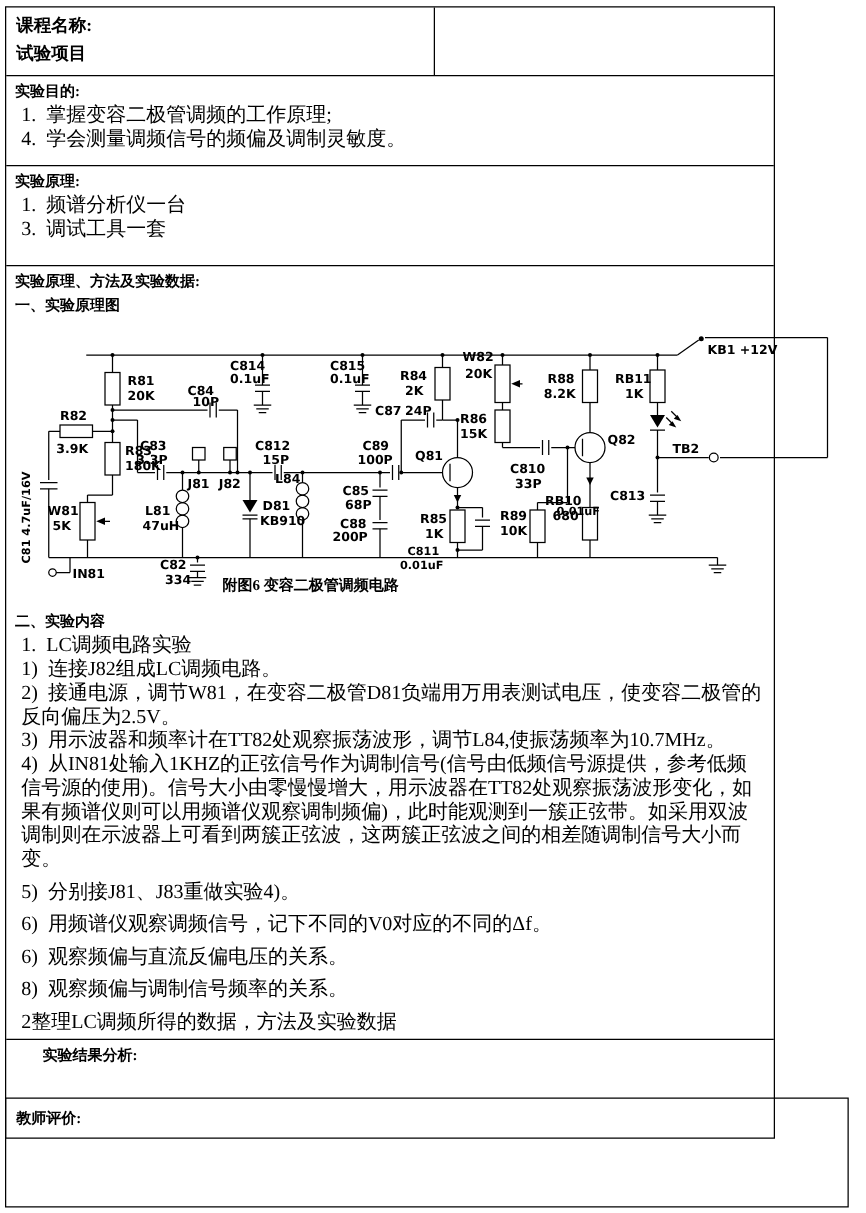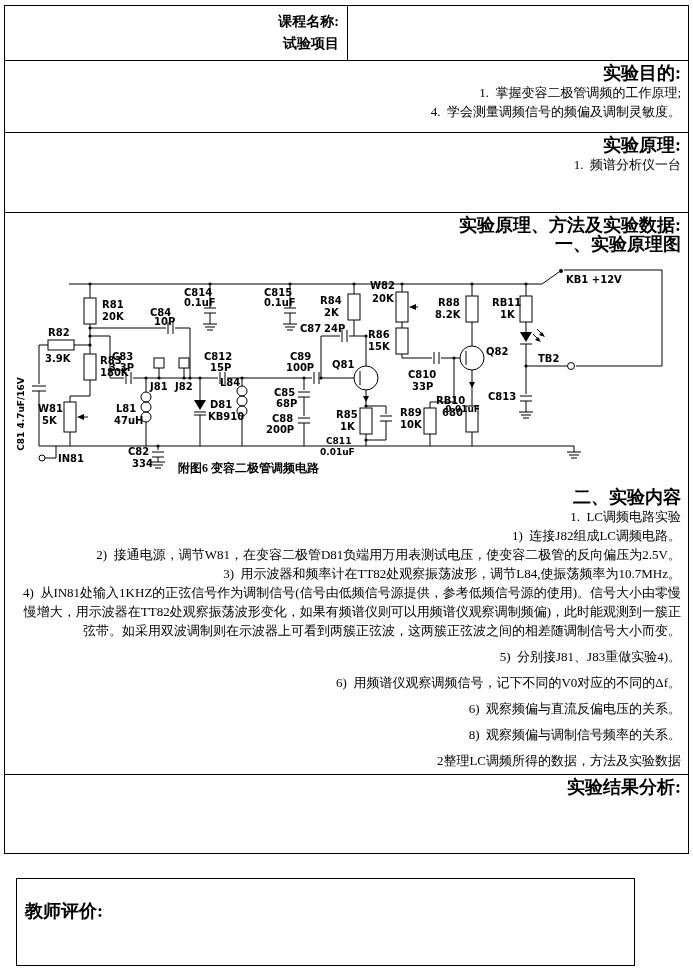--- a/index.html
+++ b/index.html
@@ -1,34 +1,34 @@
 <!DOCTYPE html>
 <html><head>
 <meta charset="utf-8">
 <style>
   * { box-sizing: border-box; margin: 0; padding: 0; }
   html, body { width: 693px; background: #fff; color: #000;
     font-family: "Liberation Serif", "DejaVu Serif", serif; }
   .page { position: relative; width: 693px; height: 970px; background: #fff; overflow: hidden; }
-  .main-table { position: absolute; left: 4px; top: 5px; width: 685px; border: 1px solid #000; text-align: right; }
+  .main-table { position: absolute; left: 4px; top: 5px; width: 616px; border: 1px solid #000; }
   .row { border-bottom: 1px solid #000; padding: 3px 7px 4px 7px; }
   .row:last-child { border-bottom: none; margin-left: 22px; }
   .header-row { display: flex; padding: 0; }
   .cell { padding: 5px 8px; }
   .cell-left { width: 343px; border-right: 1px solid #000; }
   .cell-right { flex: 1; }
   .hline { font-weight: bold; font-size: 14px; line-height: 22px; }
-  .section-title { font-weight: bold; font-size: 18px; line-height: 19px; }
-  .list > div, .content-list > div { font-size: 13px; line-height: 19px; white-space: pre-wrap; padding-left: 5px; }
+  .section-title { font-weight: bold; font-size: 12px; line-height: 19px; }
+  .list > div, .content-list > div { font-size: 16px; line-height: 19px; white-space: pre-wrap; padding-left: 5px; }
   .content-list > div:nth-child(n+6) { margin-top: 7px; }
   .purpose-row { min-height: 72px; }
   .equipment-row { min-height: 80px; }
   .analysis-row { height: 78px; border-bottom: none; }
-  .teacher-box { position: absolute; left: 16px; top: 878px; width: 619px; height: 88px;
-    border: 1px solid #000; padding: 23px 8px; }
+  .teacher-box { position: absolute; left: 4px; top: 878px; width: 675px; height: 88px;
+    border: 1px solid #000; padding: 6px 8px; }
   svg.circuit { display: block; margin: 2px 0 2px 2px; }
   svg.circuit line, svg.circuit rect, svg.circuit circle, svg.circuit polyline
     { stroke: #000; fill: none; stroke-width: 1; }
   svg.circuit .dot { fill: #000; stroke: none; }
   svg.circuit .solid { fill: #000; stroke: none; }
   svg.circuit text { stroke: none; fill: #000;
     font: bold 10px "DejaVu Sans", "Liberation Sans", sans-serif; }
   svg.circuit text.small { font-size: 9px; }
   svg.circuit text.caption { font-size: 12px; font-family: "Liberation Serif", serif; }
 </style>
@@ -50,20 +50,21 @@
       <div class="list">
           <div>1.  掌握变容二极管调频的工作原理;</div>
           <div>4.  学会测量调频信号的频偏及调制灵敏度。</div>
         </div>
     </div>
 
     <div class="row equipment-row">
       <div class="section-title">实验原理:</div>
       <div class="list">
           <div>1.  频谱分析仪一台</div>
+          <div>3.  调试工具一套</div>
         </div>
     </div>
 
     <div class="row principle-row">
       <div class="section-title">实验原理、方法及实验数据:</div>
       <div class="section-title">一、实验原理图</div>
 
       <svg class="circuit" width="678" height="230" viewBox="0 0 678 230">
 
         <g>

